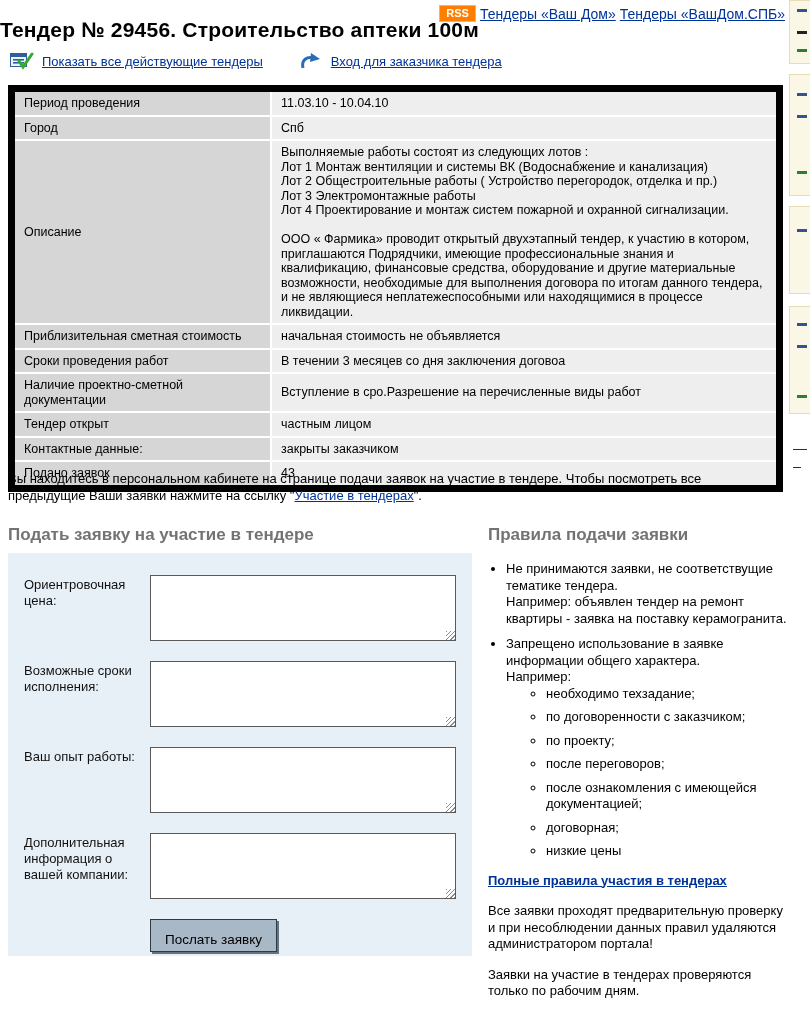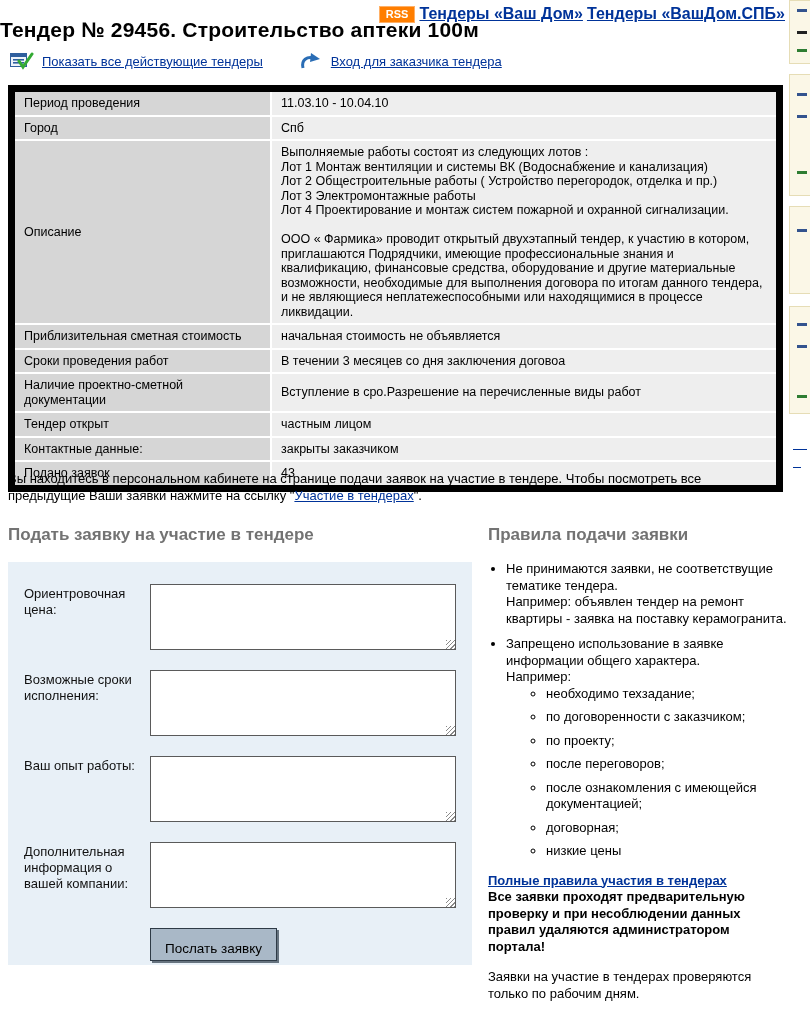--- a/index.html
+++ b/index.html
@@ -10,21 +10,21 @@
     overflow: hidden;
     background: #ffffff;
     font-family: "Liberation Sans", "DejaVu Sans", sans-serif;
     font-size: 13px; color: #000;
   }
   a { color: #003399; text-decoration: underline; cursor: pointer; }
 
   
   .top-row { position: absolute; top: 5px; right: 25px; display: flex; align-items: center; gap: 4px; }
   .rss-badge { background: #ff7e00; border: 1px solid #ffb066; color: #fff; font-size: 11px; font-weight: bold; padding: 1px 6px 2px; }
-  .top-link { font-size: 16px; font-weight: bold; }
+  .top-link { font-size: 14px; font-weight: normal; }
 
   
   .page-title { position: absolute; top: 18px; left: 0; font-size: 21px; font-weight: bold; letter-spacing: 0.2px; }
   .actions-row { position: absolute; top: 52px; left: 10px; display: flex; gap: 36px; align-items: center; }
   .action { display: flex; align-items: center; gap: 8px; font-size: 13px; }
   .action a { font-weight: normal; }
   .icon16 { width: 24px; height: 18px; display: inline-block; }
 
   
   .table-wrap { position: absolute; top: 85px; left: 8px; width: 775px; border: 7px solid #000000; background: #fff; }
@@ -37,21 +37,21 @@
   
   .intro { position: absolute; top: 470px; left: 8px; width: 772px; font-size: 13px; line-height: 17px; }
 
   
   .columns { position: absolute; top: 525px; left: 8px; width: 794px; display: flex; gap: 16px; }
   .col-left { width: 464px; }
   .col-right { width: 302px; }
   .section-heading { font-size: 17px; font-weight: bold; color: #737373; line-height: 20px; }
 
   
-  .form-panel { margin-top: 17px; background: #e8f0f7; padding: 22px 16px 18px 16px; height: 403px; }
+  .form-panel { margin-top: 8px; background: #e8f0f7; padding: 22px 16px 18px 16px; height: 403px; }
   .frow { display: flex; gap: 8px; margin-bottom: 20px; }
   .flabel { width: 118px; font-size: 13px; line-height: 16px; padding-top: 2px; color: #111; }
   .ftext {
     flex: 1; height: 66px; resize: none;
     border: 1px solid #5a5a5a; background: #fff;
     font-family: "Liberation Sans", sans-serif; font-size: 13px; padding: 2px 4px;
     background-image: repeating-linear-gradient(135deg, #8a8a8a 0 1px, transparent 1px 3px);
     background-size: 9px 9px; background-position: right bottom; background-repeat: no-repeat;
   }
   .btn-row { margin-top: 4px; padding-left: 126px; }
@@ -62,21 +62,21 @@
   }
 
   
   .rules-body { margin-top: 16px; font-size: 13px; line-height: 16.5px; }
   ul.rules-list { list-style: disc; padding-left: 18px; }
   ul.rules-list > li { margin-bottom: 9px; }
   .rtext { white-space: pre-line; }
   ul.rules-sublist { list-style: circle; padding-left: 40px; }
   ul.rules-sublist > li { margin-bottom: 7px; }
   .rules-link { display: inline-block; margin-top: 4px; font-weight: bold; }
-  .rules-warning { font-weight: bold; line-height: 16.5px; }
+  .rules-warning { margin-top: 14px; font-weight: normal; line-height: 16.5px; }
   .rules-note { margin-top: 14px; }
 
   
   .cutoff-box { position: absolute; left: 789px; width: 21px; background: #fbf7e7; border: 1px solid #e6ddb6; border-right: none; }
   .frag { position: absolute; left: 7px; height: 3px; width: 10px; }
   .frag.blue { background: #33538e; }
   .frag.green { background: #2e7d32; }
   .frag.dark { background: #222; }
   .cutoff-link { position: absolute; left: 793px; width: 14px; border-bottom: 1px solid #003399; color: #003399; font-size: 11px; overflow: hidden; height: 14px; }
 </style>

